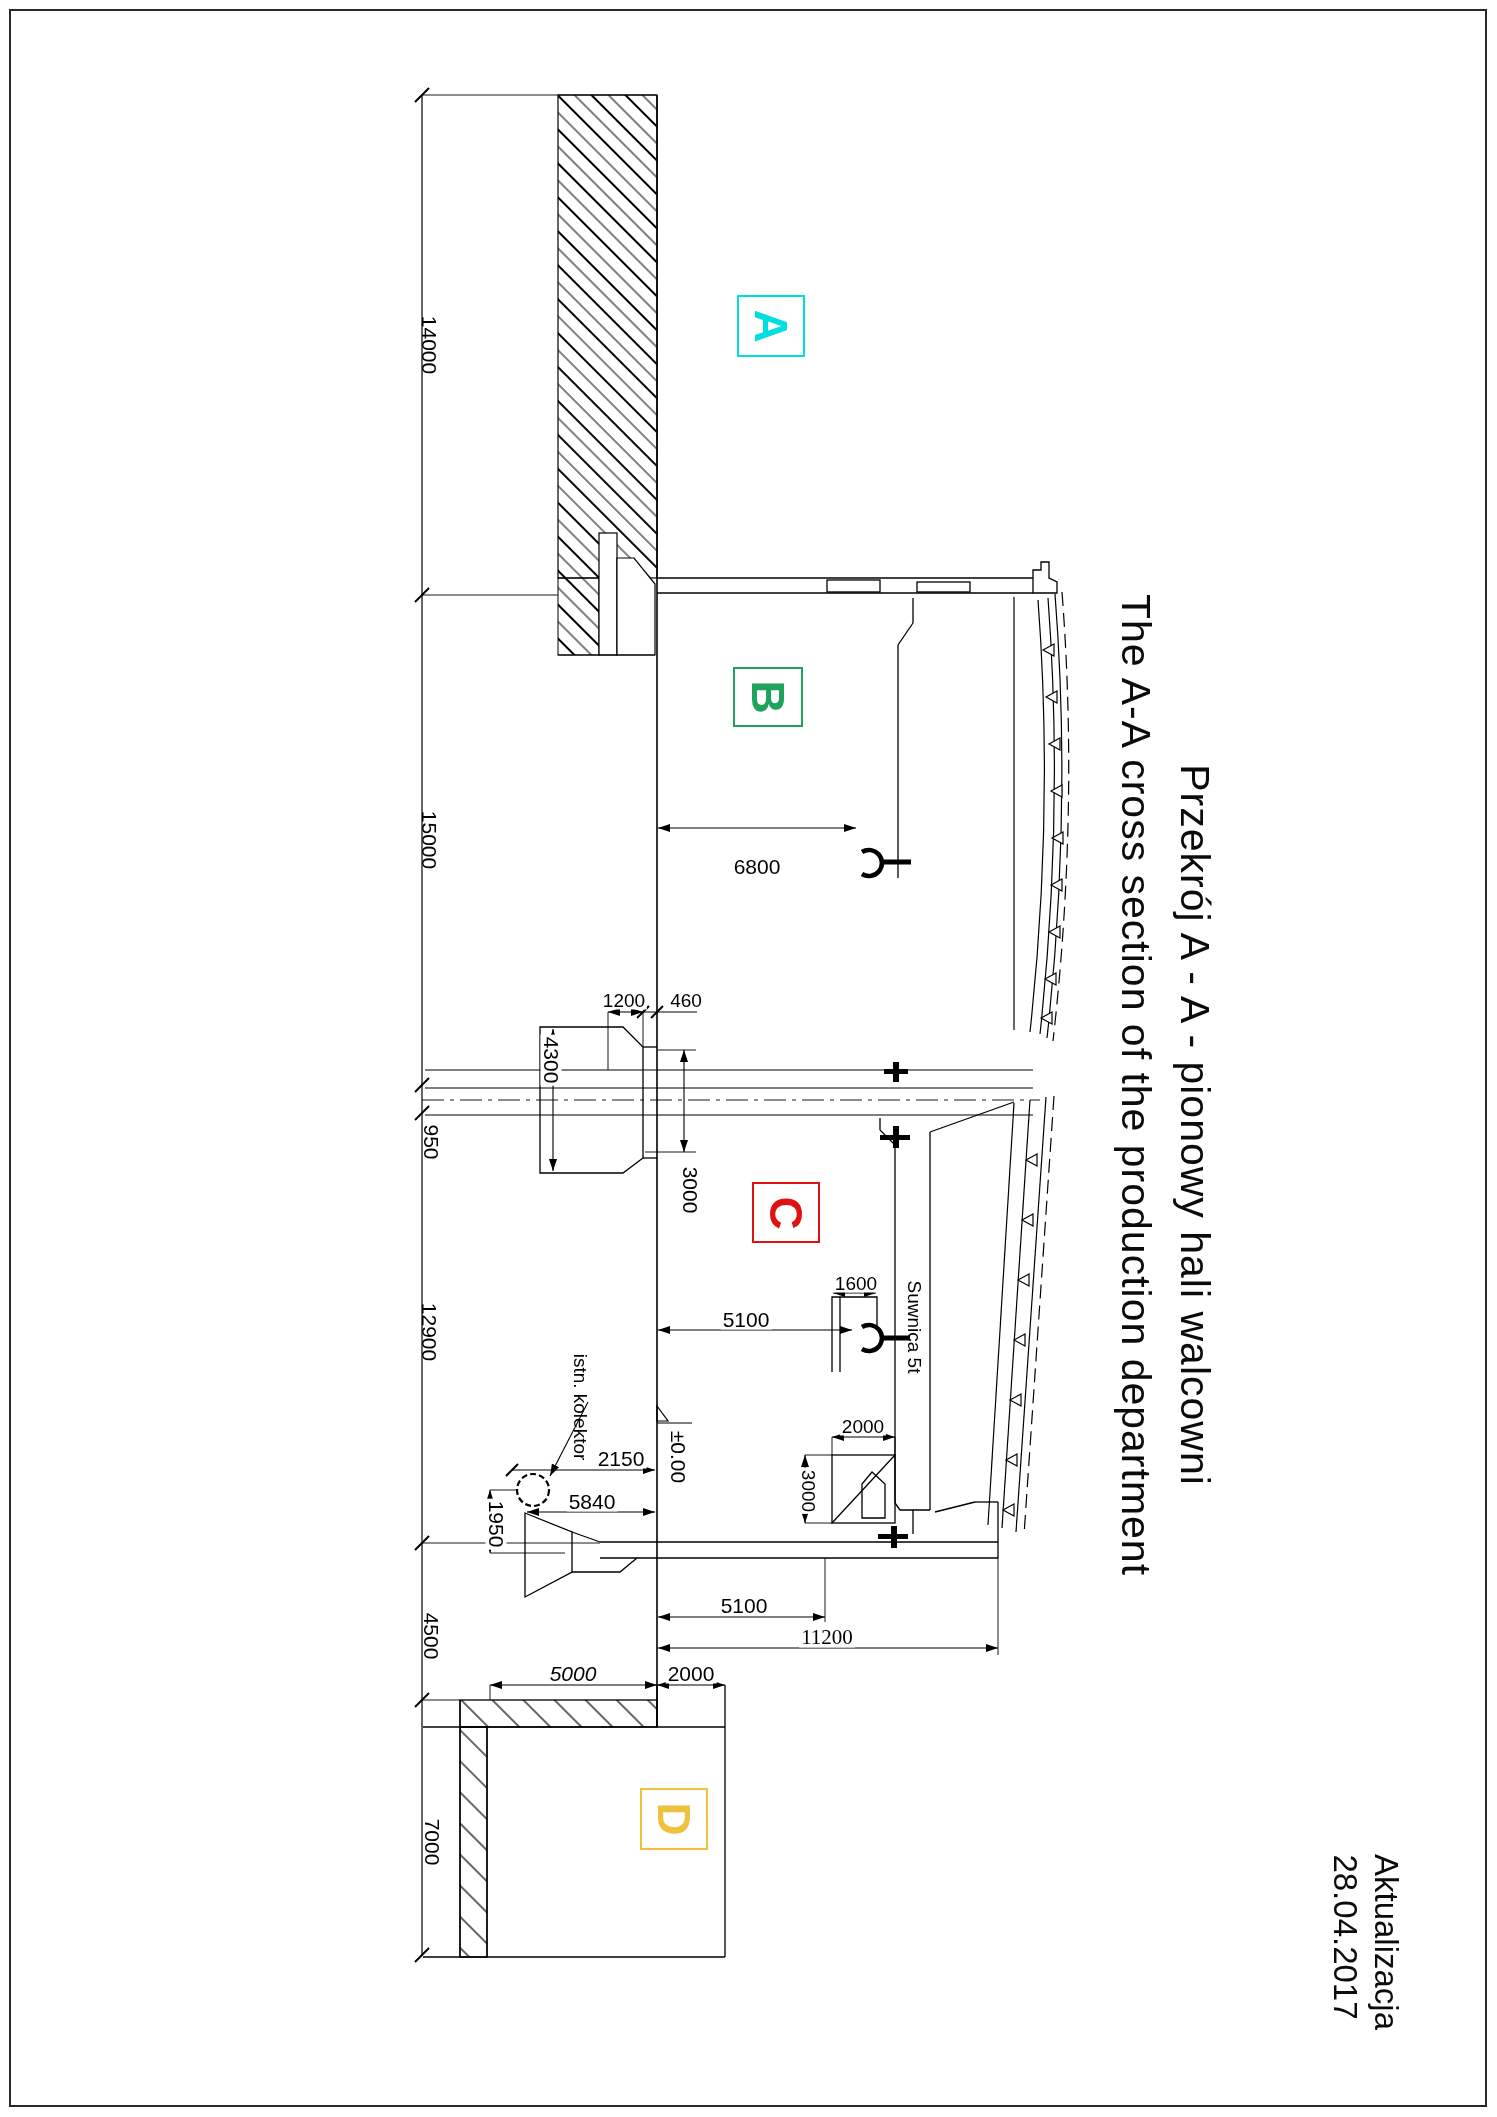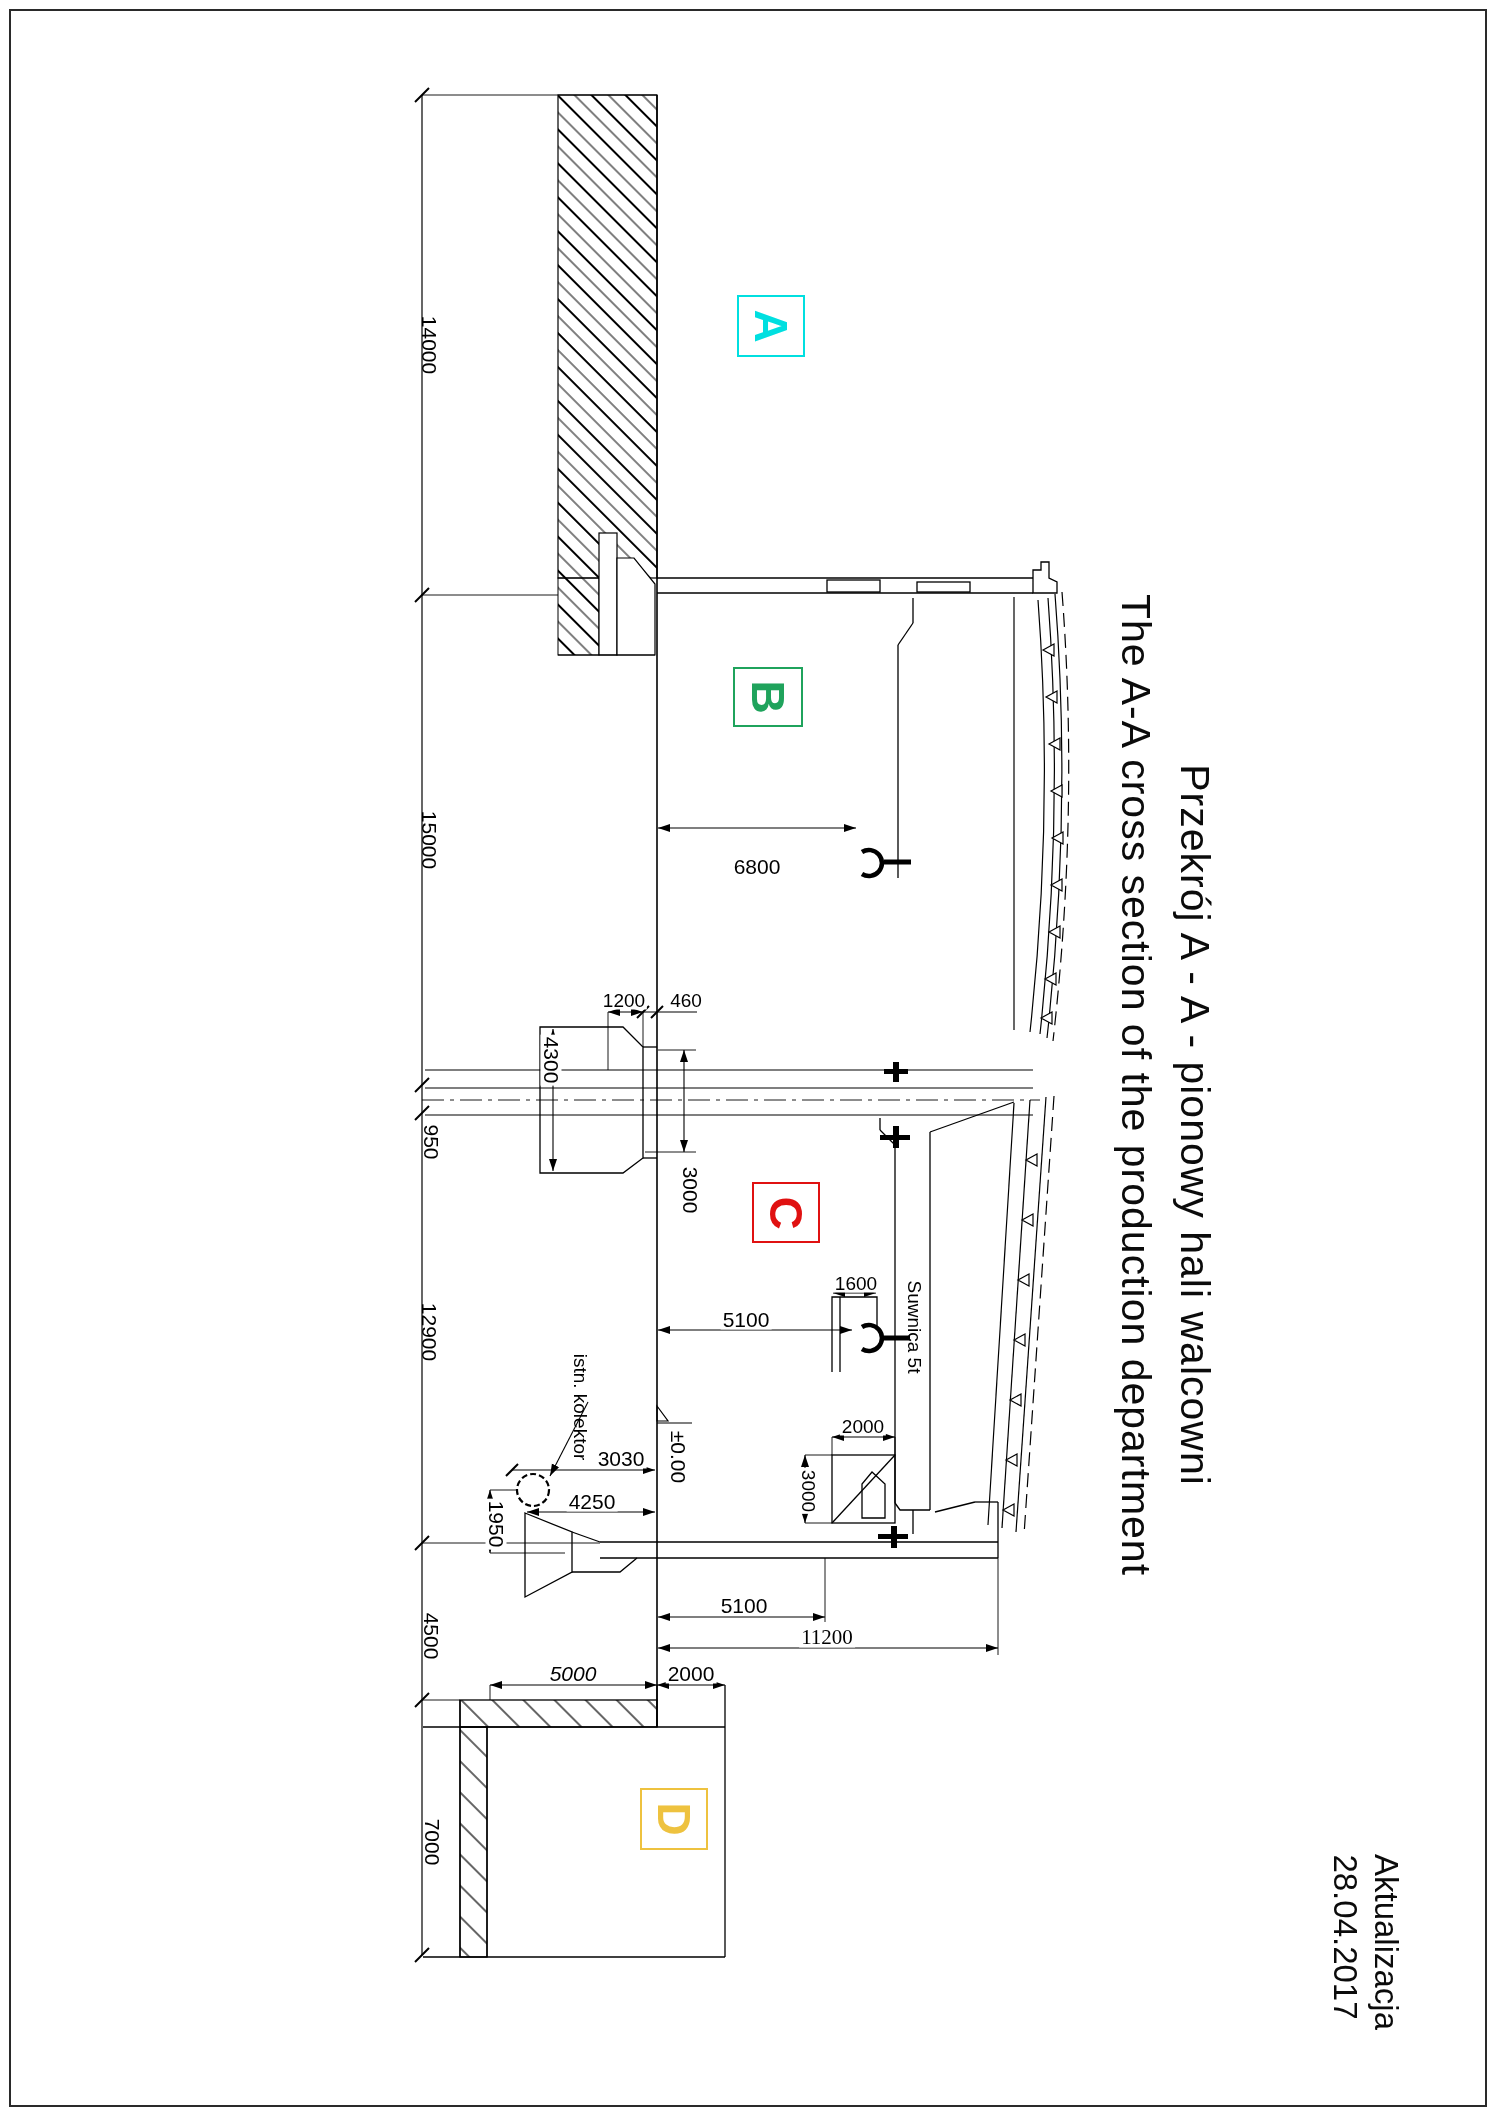--- a/index.html
+++ b/index.html
@@ -251,22 +251,22 @@
 
   <div class="lbl" style="left:757px;top:866px;">6800</div>
   <div class="lbl small" style="left:624px;top:1000px;">1200</div>
   <div class="lbl small" style="left:686px;top:1000px;">460</div>
   <div class="lbl rot" style="left:551px;top:1060px;">4300</div>
   <div class="lbl rot" style="left:690px;top:1190px;">3000</div>
   <div class="lbl" style="left:746px;top:1319px;">5100</div>
   <div class="lbl small" style="left:856px;top:1283px;">1600</div>
   <div class="lbl small" style="left:863px;top:1426px;">2000</div>
   <div class="lbl rot small" style="left:808px;top:1491px;">3000</div>
-  <div class="lbl" style="left:621px;top:1458px;">3030</div>
-  <div class="lbl" style="left:592px;top:1501px;">4250</div>
+  <div class="lbl" style="left:621px;top:1458px;">2150</div>
+  <div class="lbl" style="left:592px;top:1501px;">5840</div>
   <div class="lbl rot" style="left:496px;top:1524px;">1950</div>
   <div class="lbl" style="left:744px;top:1605px;">5100</div>
   <div class="lbl" style="left:827px;top:1637px;font-family:Liberation Serif, serif;">11200</div>
   <div class="lbl" style="left:573px;top:1673px;font-style:italic;">5000</div>
   <div class="lbl" style="left:691px;top:1673px;">2000</div>
 
   <div class="lbl rot small nobg" style="left:580px;top:1407px;">istn. kolektor</div>
   <div class="lbl rot small nobg" style="left:914px;top:1327px;">Suwnica 5t</div>
   <div class="lbl rot nobg" style="left:678px;top:1457px;">±0.00</div>
 

